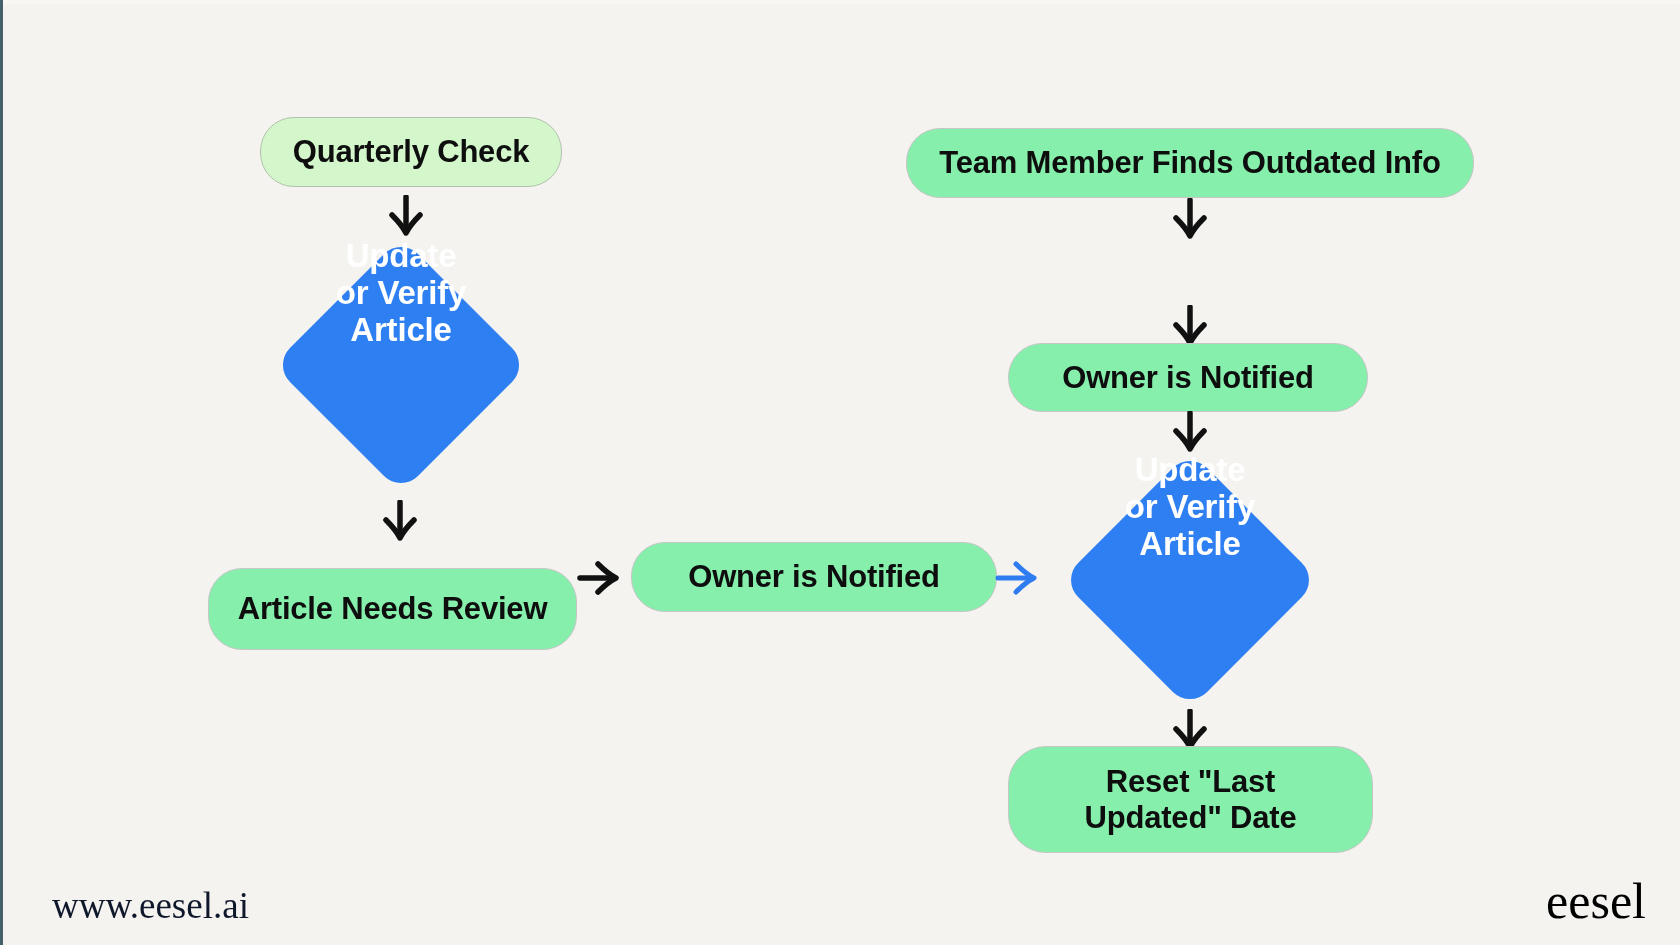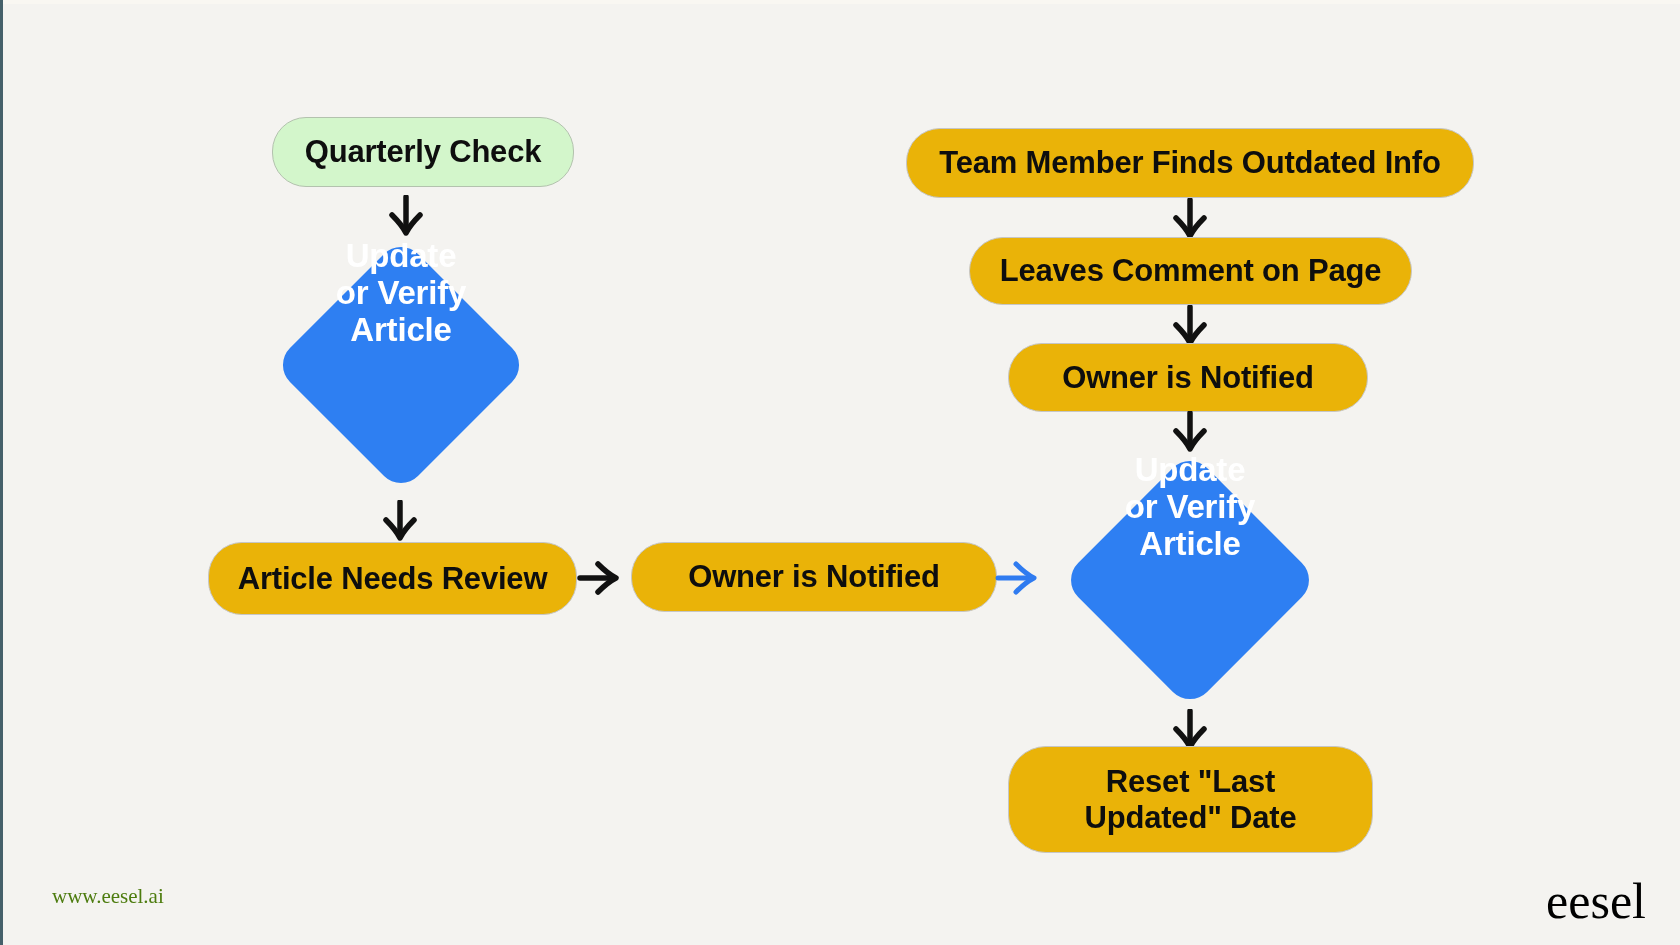--- a/index.html
+++ b/index.html
@@ -6,21 +6,21 @@
   #canvas {
     position:relative; width:1680px; height:945px;
     background:#f4f3f0; overflow:hidden;
     font-family:"Liberation Sans","DejaVu Sans",sans-serif;
   }
   .strip-top { position:absolute; left:0; top:0; width:100%; height:4px; background:#f9f7f2; }
   .edge-left { position:absolute; left:0; top:0; width:3px; height:100%; background:#45606a; }
 
   .node {
     position:absolute; display:flex; align-items:center; justify-content:center;
-    background:#eab308; border:1.5px solid #c6c6c6; border-radius:34px;
+    background:#86efac; border:1.5px solid #c6c6c6; border-radius:34px;
     font-weight:700; font-size:31px; letter-spacing:-0.2px; color:#0e0e0e;
     white-space:nowrap; box-sizing:border-box;
   }
   .node.start { background:#d3f6cb; border-color:#b3c2ae; }
   .node.multiline { flex-direction:column; white-space:normal; text-align:center; line-height:36px; border-radius:38px; }
 
   .diamond-wrap { position:absolute; }
   .diamond-wrap svg { display:block; width:100%; height:100%; }
   .diamond-label {
     position:absolute; inset:0; display:flex; flex-direction:column;
@@ -28,32 +28,32 @@
     color:#ffffff; font-weight:700; font-size:33px; line-height:37px;
     text-align:center; letter-spacing:-0.2px;
   }
 
   .arrow { position:absolute; }
   .arrow path { fill:none; stroke-linecap:round; stroke-linejoin:round; }
   .arrow.black path { stroke-width:5.5; }
   .arrow.blue path  { stroke-width:5; }
 
   .footer-site {
-    position:absolute; left:52px; top:884px; color:#4d7c0f;
-    font-family:"Liberation Serif","DejaVu Serif",serif; font-size:21px;
+    position:absolute; left:52px; top:884px; color:#0f172a;
+    font-family:"Liberation Serif","DejaVu Serif",serif; font-size:37px;
   }
   .footer-brand {
     position:absolute; right:34px; top:872px; color:#000000;
     font-family:"Liberation Serif","DejaVu Serif",serif; font-size:50px;
   }
 
   
-  #n-start       { left:272px;  top:117px; width:302px; height:70px; }
+  #n-start       { left:260px;  top:117px; width:302px; height:70px; }
   #d-left        { left:273px;  top:237px; width:256px; height:256px; }
-  #n-review      { left:208px;  top:542px; width:369px; height:73px; }
+  #n-review      { left:208px;  top:568px; width:369px; height:82px; }
   #n-notify-mid  { left:631px;  top:542px; width:366px; height:70px; }
   #n-find        { left:906px;  top:128px; width:568px; height:70px; }
   #n-comment     { left:969px;  top:237px; width:443px; height:68px; }
   #n-notify-right{ left:1008px; top:343px; width:360px; height:69px; }
   #d-right       { left:1061px; top:451px; width:258px; height:258px; }
   #n-reset       { left:1008px; top:746px; width:365px; height:107px; }
 
   
   #a1  { left:384px;  top:195px; }
   #a2  { left:378px;  top:500px; }
@@ -126,23 +126,20 @@
     <span>Team Member Finds Outdated Info</span>
   </div>
 
   <svg class="arrow black" id="ar1" width="44" height="44" viewBox="0 0 44 44">
     <g stroke="#111111">
       <path d="M22 2 L22 35"></path>
       <path d="M8 20 C14 26 19 32 22 38 C25 32 30 26 36 20"></path>
     </g>
   </svg>
 
-  <div class="node" id="n-comment">
-    <span>Leaves Comment on Page</span>
-  </div>
 
   <svg class="arrow black" id="ar2" width="44" height="44" viewBox="0 0 44 44">
     <g stroke="#111111">
       <path d="M22 2 L22 35"></path>
       <path d="M8 20 C14 26 19 32 22 38 C25 32 30 26 36 20"></path>
     </g>
   </svg>
 
   <div class="node" id="n-notify-right">
     <span>Owner is Notified</span>

